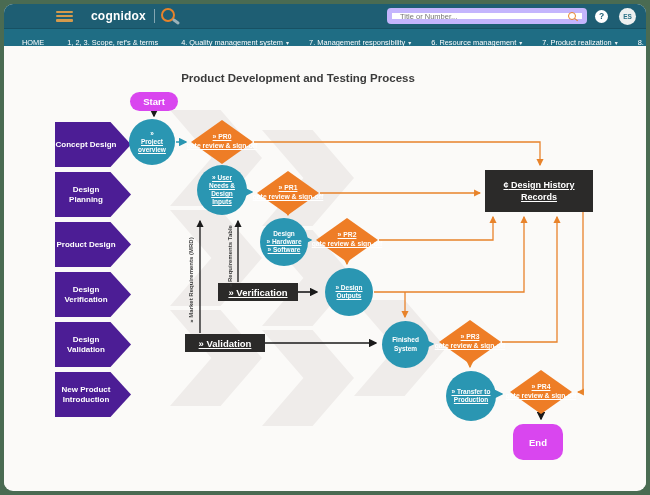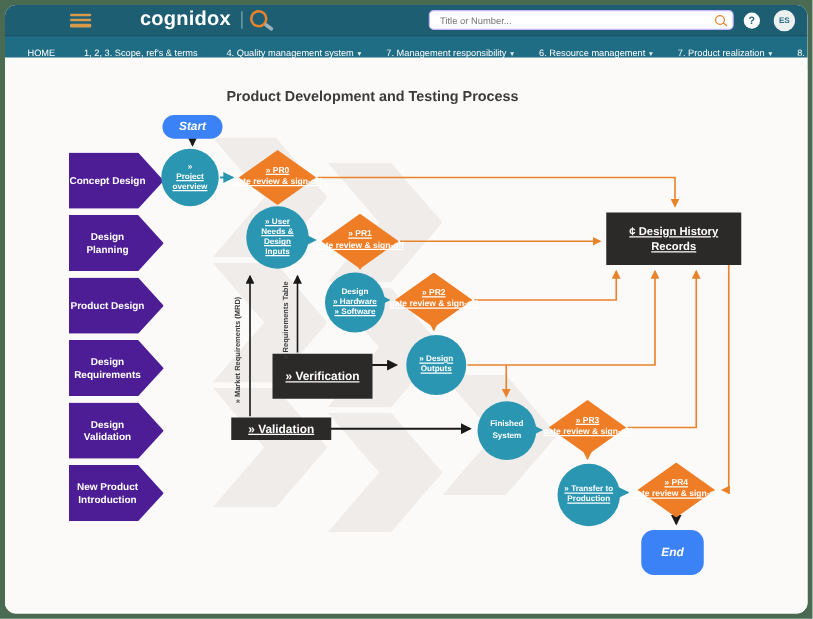--- a/index.html
+++ b/index.html
@@ -3,45 +3,45 @@
 <meta charset="utf-8">
 <style>
   html,body{margin:0;padding:0;}
   body{width:650px;height:495px;position:relative;font-family:"Liberation Sans",sans-serif;background:#4a6b52;overflow:hidden;}
   .window{position:absolute;inset:4px;border-radius:9px;background:#fbfaf8;overflow:hidden;}
 
   
   .topbar{height:24px;background:#1e5e73;display:flex;align-items:center;padding:0 10px;}
   .hamburger{margin-left:42px;width:17px;height:11px;display:flex;flex-direction:column;justify-content:space-between;cursor:pointer;}
   .hamburger span{display:block;height:2.2px;background:#d59a4c;border-radius:1px;}
-  .logo{margin-left:39px;color:#fff;font-size:16px;font-weight:bold;letter-spacing:.2px;}
+  .logo{margin-left:18px;color:#fff;font-size:12px;font-weight:bold;letter-spacing:.2px;}
   .logo-sep{width:1px;height:14px;background:rgba(255,255,255,.45);margin:0 6px 0 8px;}
   .logo-mag{width:10px;height:10px;border:2.4px solid #e8832a;border-radius:50%;position:relative;margin-top:-3px;}
   .logo-mag::after{content:'';position:absolute;width:8px;height:3px;border-radius:2px;background:#9ab2ba;right:-7px;bottom:-3px;transform:rotate(35deg);}
-  .search{margin-left:auto;width:244px;height:16px;background:#fff;border-radius:4px;display:flex;align-items:center;padding:0 6px;border:1px solid #c4b5fd;box-sizing:border-box;}
+  .search{margin-left:auto;width:200px;height:16px;background:#fff;border-radius:4px;display:flex;align-items:center;padding:0 6px;border:5px solid #c4b5fd;box-sizing:border-box;}
   .search input{flex:1;border:none;outline:none;font-size:7.5px;color:#555;background:transparent;font-family:"Liberation Sans",sans-serif;}
   .mag{width:6px;height:6px;border:1.4px solid #e8832a;border-radius:50%;position:relative;flex:0 0 auto;cursor:pointer;}
   .mag::after{content:'';position:absolute;width:4px;height:1.4px;background:#e8832a;right:-3.4px;bottom:-1.4px;transform:rotate(40deg);}
   .help{margin-left:8px;width:13px;height:13px;border-radius:50%;background:#fff;color:#1e5e73;font-size:8.5px;font-weight:bold;display:flex;align-items:center;justify-content:center;cursor:pointer;}
   .avatar{margin-left:11px;width:17px;height:17px;border-radius:50%;background:#edf0f0;color:#2a7086;font-size:6.5px;font-weight:bold;display:flex;align-items:center;justify-content:center;cursor:pointer;}
 
   
   .nav{height:28px;background:#1f6d84;border-top:1px solid rgba(0,0,0,.25);display:flex;align-items:center;padding-left:8px;box-sizing:border-box;}
   .nav-item{color:#fff;font-size:7.4px;padding:0 10px;white-space:nowrap;cursor:pointer;display:flex;align-items:center;gap:3px;}
   .nav-item .caret{font-size:6px;opacity:.9;}
 
   
   .canvas{position:absolute;left:-4px;top:42px;width:650px;height:441px;background:#fbfaf8;}
   .chev{position:absolute;background:#efecea;clip-path:polygon(0 0,55% 0,100% 50%,55% 100%,0 100%,45% 50%);width:92px;height:96px;z-index:1;}
   svg.wires{position:absolute;left:0;top:0;z-index:2;}
   .node{position:absolute;z-index:3;box-sizing:border-box;}
 
   .title{left:0;top:26px;width:596px;text-align:center;font-size:11.5px;font-weight:bold;color:#3b3b3b;}
 
-  .pill{background:#3b82f6;border-radius:10px;color:#fff;font-size:9.5px;font-weight:bold;display:flex;align-items:center;justify-content:center;font-style:italic;}
+  .pill{background:#d946ef;border-radius:10px;color:#fff;font-size:9.5px;font-weight:bold;display:flex;align-items:center;justify-content:center;}
 
   .phase{left:55px;width:76px;height:45px;background:#4c1d95;clip-path:polygon(0 0,73% 0,100% 50%,73% 100%,0 100%);color:#fff;font-size:8px;font-weight:bold;display:flex;align-items:center;justify-content:center;text-align:center;line-height:1.15;padding-right:14px;}
 
   .circle{border-radius:50%;background:#2a96b2;color:#fff;font-size:6.5px;font-weight:bold;display:flex;flex-direction:column;align-items:center;justify-content:center;text-align:center;line-height:1.25;cursor:pointer;}
   .lnk{text-decoration:underline;}
 
   .diamond{cursor:pointer;}
   .diamond .dbg{position:absolute;inset:0;background:#ee7d26;clip-path:polygon(50% 0,100% 50%,50% 100%,0 50%);}
   .diamond .dtx{position:absolute;left:-6px;right:-6px;top:0;bottom:0;display:flex;flex-direction:column;align-items:center;justify-content:center;color:#fff;font-size:6.8px;font-weight:bold;text-align:center;line-height:1.3;text-decoration:underline;}
 
@@ -152,21 +152,21 @@
     </svg>
 
     <div class="node title">Product Development and Testing Process</div>
 
     <div class="node pill" style="left:130px;top:46px;width:48px;height:19px;">Start</div>
     <div class="node pill" style="left:513px;top:378px;width:50px;height:36px;">End</div>
 
     <div class="node phase" style="top:76px;">Concept Design</div>
     <div class="node phase" style="top:126px;">Design Planning</div>
     <div class="node phase" style="top:176px;">Product Design</div>
-    <div class="node phase" style="top:226px;">Design Requirements</div>
+    <div class="node phase" style="top:226px;">Design Verification</div>
     <div class="node phase" style="top:326px;">New Product Introduction</div>
     <div class="node phase" style="top:276px;">Design Validation</div>
 
     <div class="node circle" style="left:129px;top:73px;width:46px;height:46px;">
       <span>»</span>
       <span class="lnk" style="width:40px;">Project overview</span>
     </div>
     <div class="node circle" style="left:197px;top:119px;width:50px;height:50px;">
       <span class="lnk" style="width:36px;">» User Needs &amp; Design Inputs</span>
     </div>
@@ -217,21 +217,21 @@
       <div class="dbg"></div>
       <div class="dtx">
           <span>» PR4</span>
           <span>gate review &amp; sign-off</span>
         </div>
     </div>
 
     <div class="node blackbox dhr" style="left:485px;top:124px;width:108px;height:42px;">
       <span class="lnk" style="width:96px;"><span>¢</span> <span>Design History Records</span></span>
     </div>
-    <div class="node blackbox vv" style="left:218px;top:237px;width:80px;height:36px;">
+    <div class="node blackbox vv" style="left:218px;top:237px;width:80px;height:18px;">
       <span class="lnk">» Verification</span>
     </div>
     <div class="node blackbox vv" style="left:185px;top:288px;width:80px;height:18px;">
       <span class="lnk">» Validation</span>
     </div>
 
     <div class="node rot" style="left:128px;top:229px;width:130px;height:10px;">» Market Requirements (MRD)</div>
     <div class="node rot" style="left:184px;top:205px;width:95px;height:10px;">» Requirements Table</div>
 
   </div>

